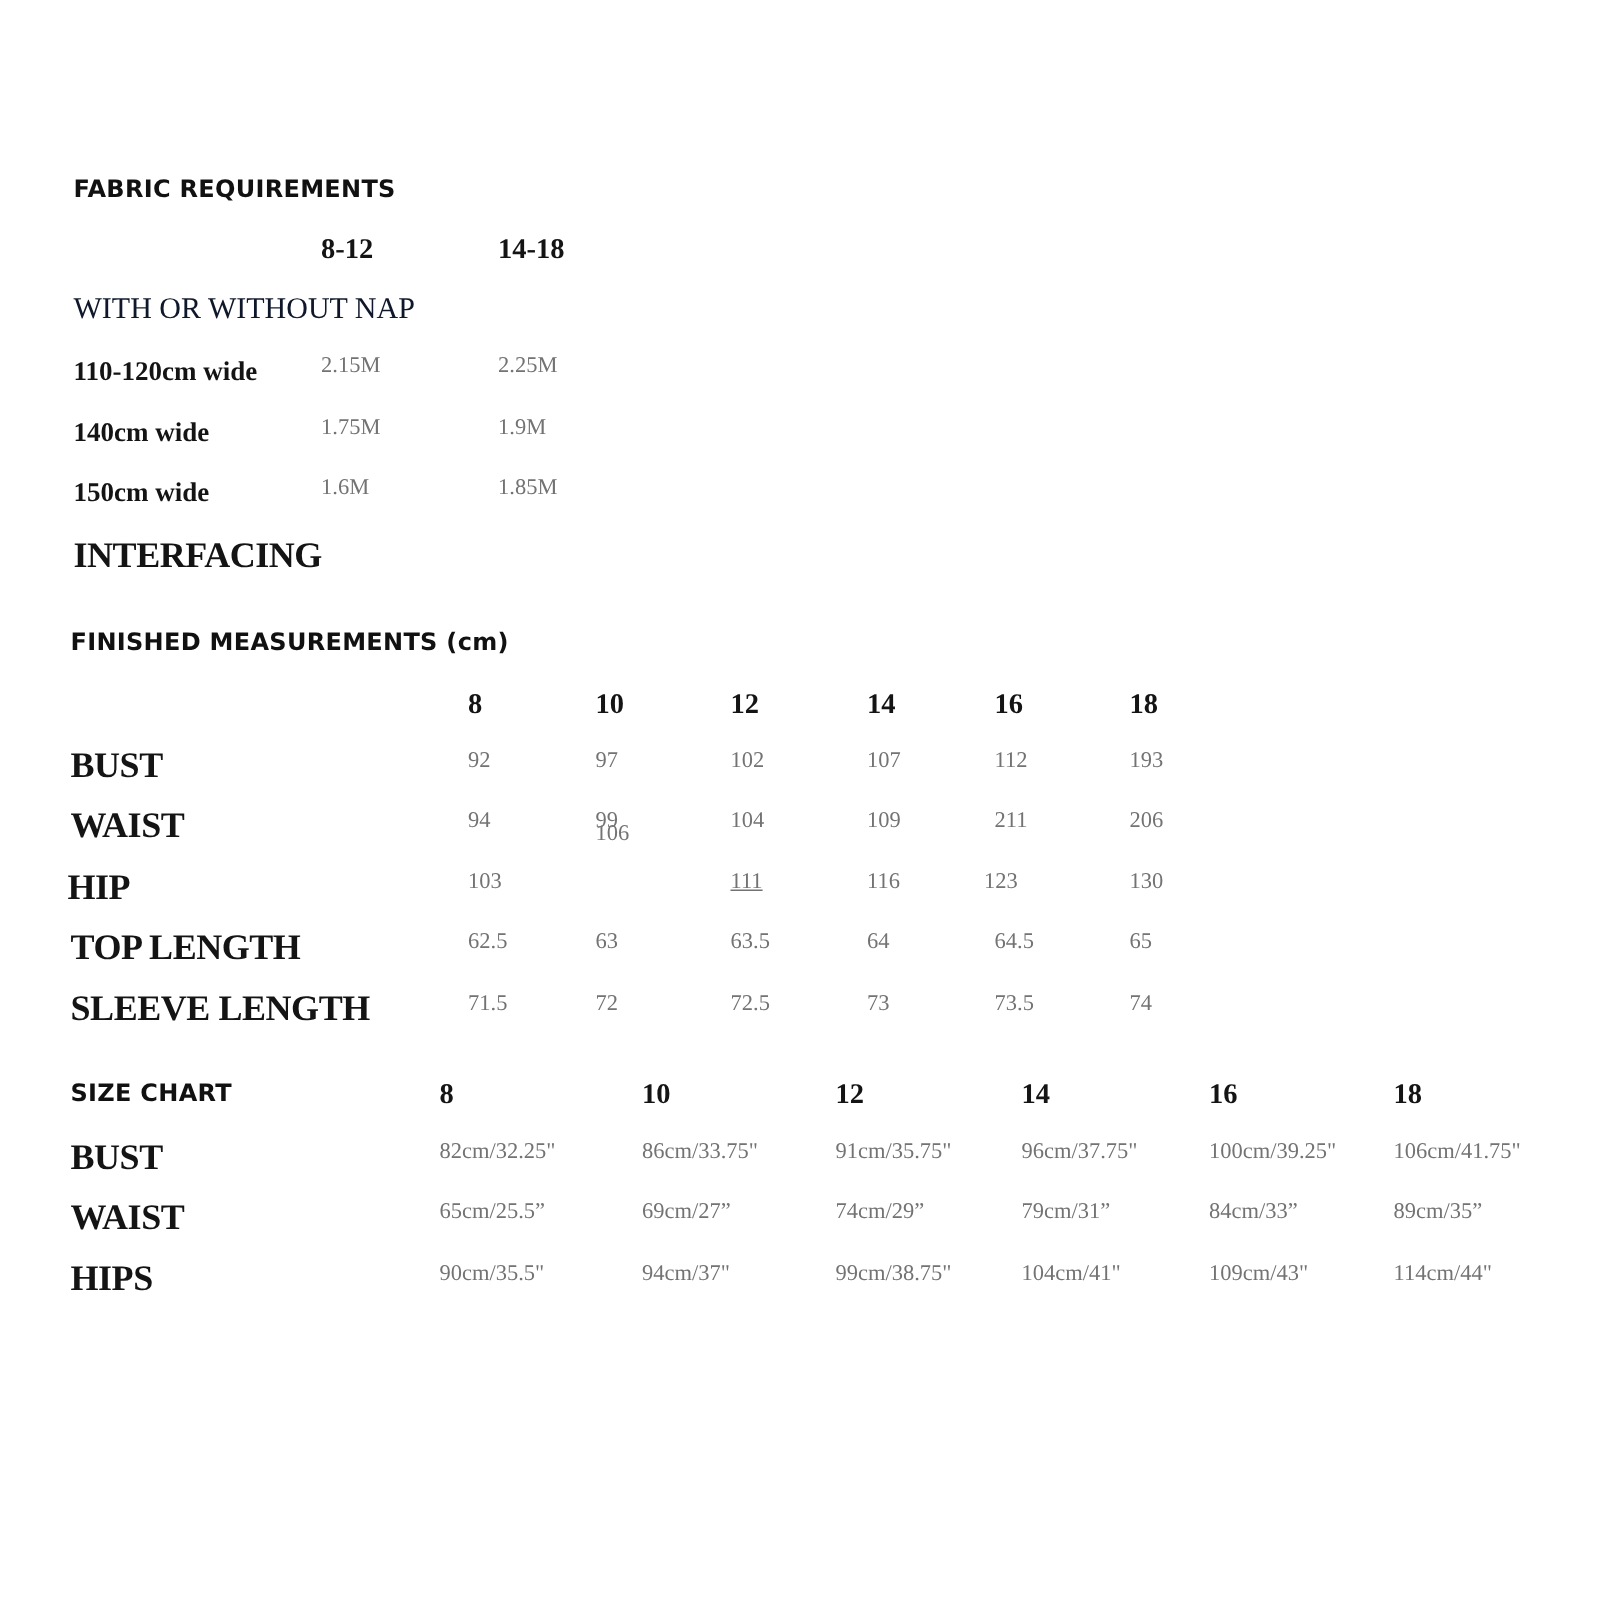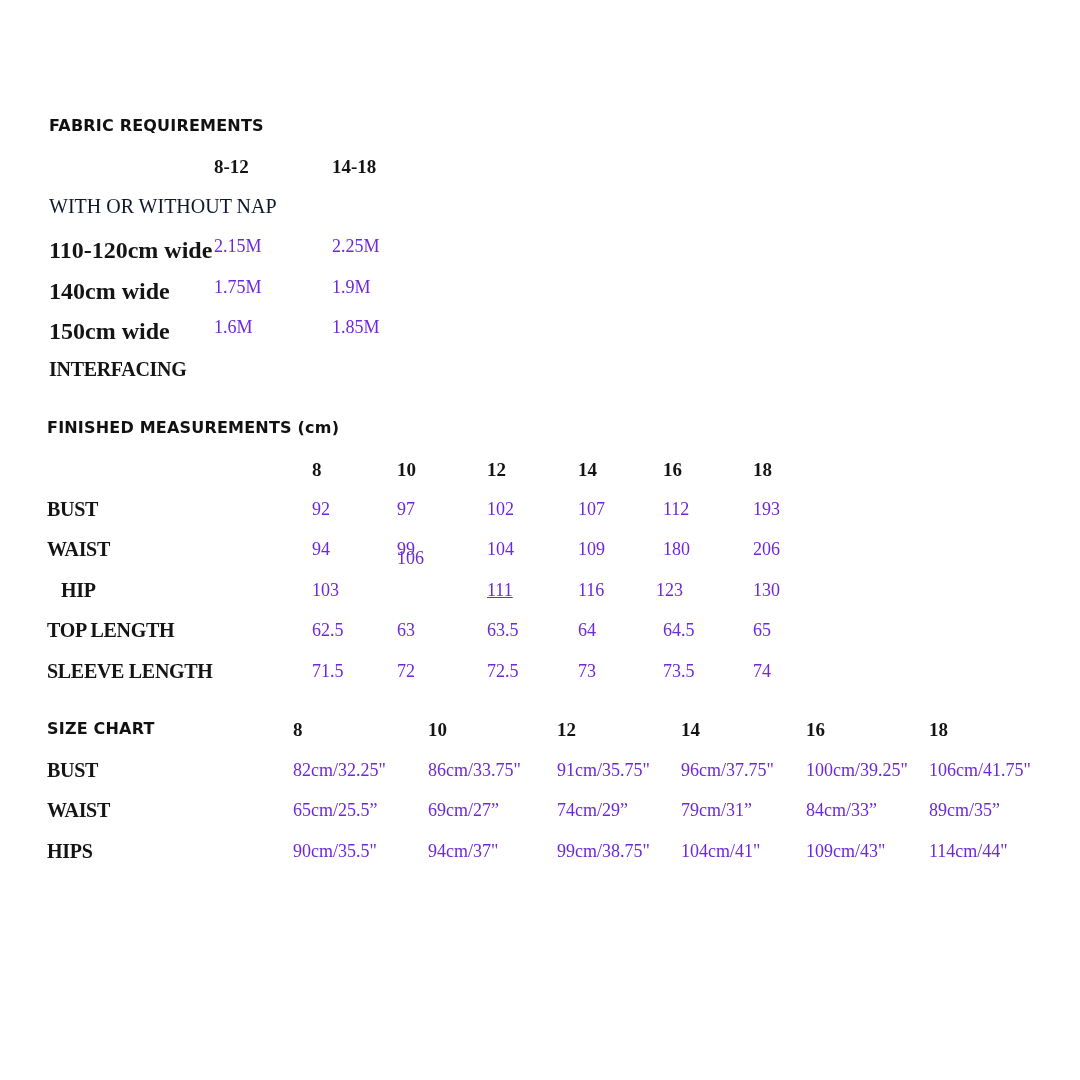--- a/index.html
+++ b/index.html
@@ -22,30 +22,30 @@
       font-size: 16px;
       letter-spacing: 0.2px;
       color: #111;
     }
     .col-head {
       font-weight: bold;
       font-size: 19px;
     }
     .row-label {
       font-weight: bold;
-      font-size: 20px;
+      font-size: 24px;
       letter-spacing: -0.3px;
     }
     .row-label-small {
       font-weight: bold;
-      font-size: 24px;
+      font-size: 18px;
     }
     .cell {
-      font-size: 18px;
-      color: #6d28d9;
+      font-size: 15px;
+      color: #737373;
     }
     .plain-label {
       font-size: 20px;
       color: #0f172a;
     }
   </style>
 </head>
 <body>
 
 <div>
@@ -96,26 +96,26 @@
     <div class="abs cell" style="left:663px; top:499px;">112</div>
     <div class="abs cell" style="left:753px; top:499px;">193</div>
   </div>
 
   <div>
     <div class="abs row-label" style="left:47px; top:538px;">WAIST</div>
     <div class="abs cell" style="left:312px; top:539px;text-align:center;">94</div>
     <div class="abs cell" style="left:397px; top:539px;">99</div>
     <div class="abs cell" style="left:487px; top:539px;">104</div>
     <div class="abs cell" style="left:578px; top:539px;">109</div>
-    <div class="abs cell" style="left:663px; top:539px;">180</div>
+    <div class="abs cell" style="left:663px; top:539px;">211</div>
     <div class="abs cell" style="left:753px; top:539px;">206</div>
   </div>
 
   <div>
-    <div class="abs row-label" style="left:61px; top:579px;text-align:center;">HIP</div>
+    <div class="abs row-label" style="left:45px; top:579px;text-align:center;">HIP</div>
     <div class="abs cell" style="left:312px; top:580px;">103</div>
     <div class="abs cell" style="left:397px; top:548px;">106</div>
     <div class="abs cell" style="left:487px; top:580px;text-decoration:underline;">111</div>
     <div class="abs cell" style="left:578px; top:580px;">116</div>
     <div class="abs cell" style="left:656px; top:580px;">123</div>
     <div class="abs cell" style="left:753px; top:580px;text-align:center;">130</div>
   </div>
 
   <div>
     <div class="abs row-label" style="left:47px; top:619px;">TOP LENGTH</div>

